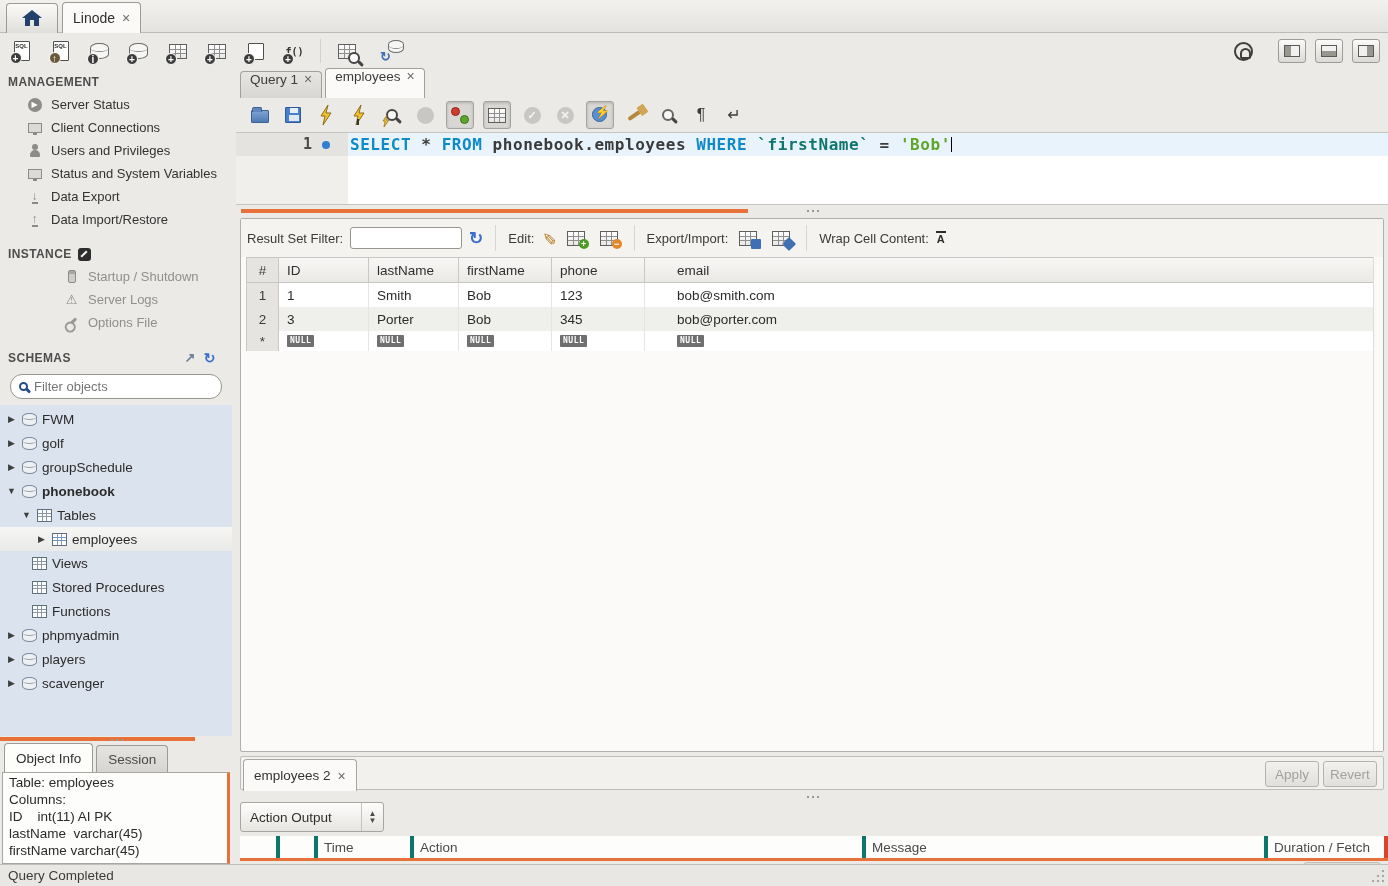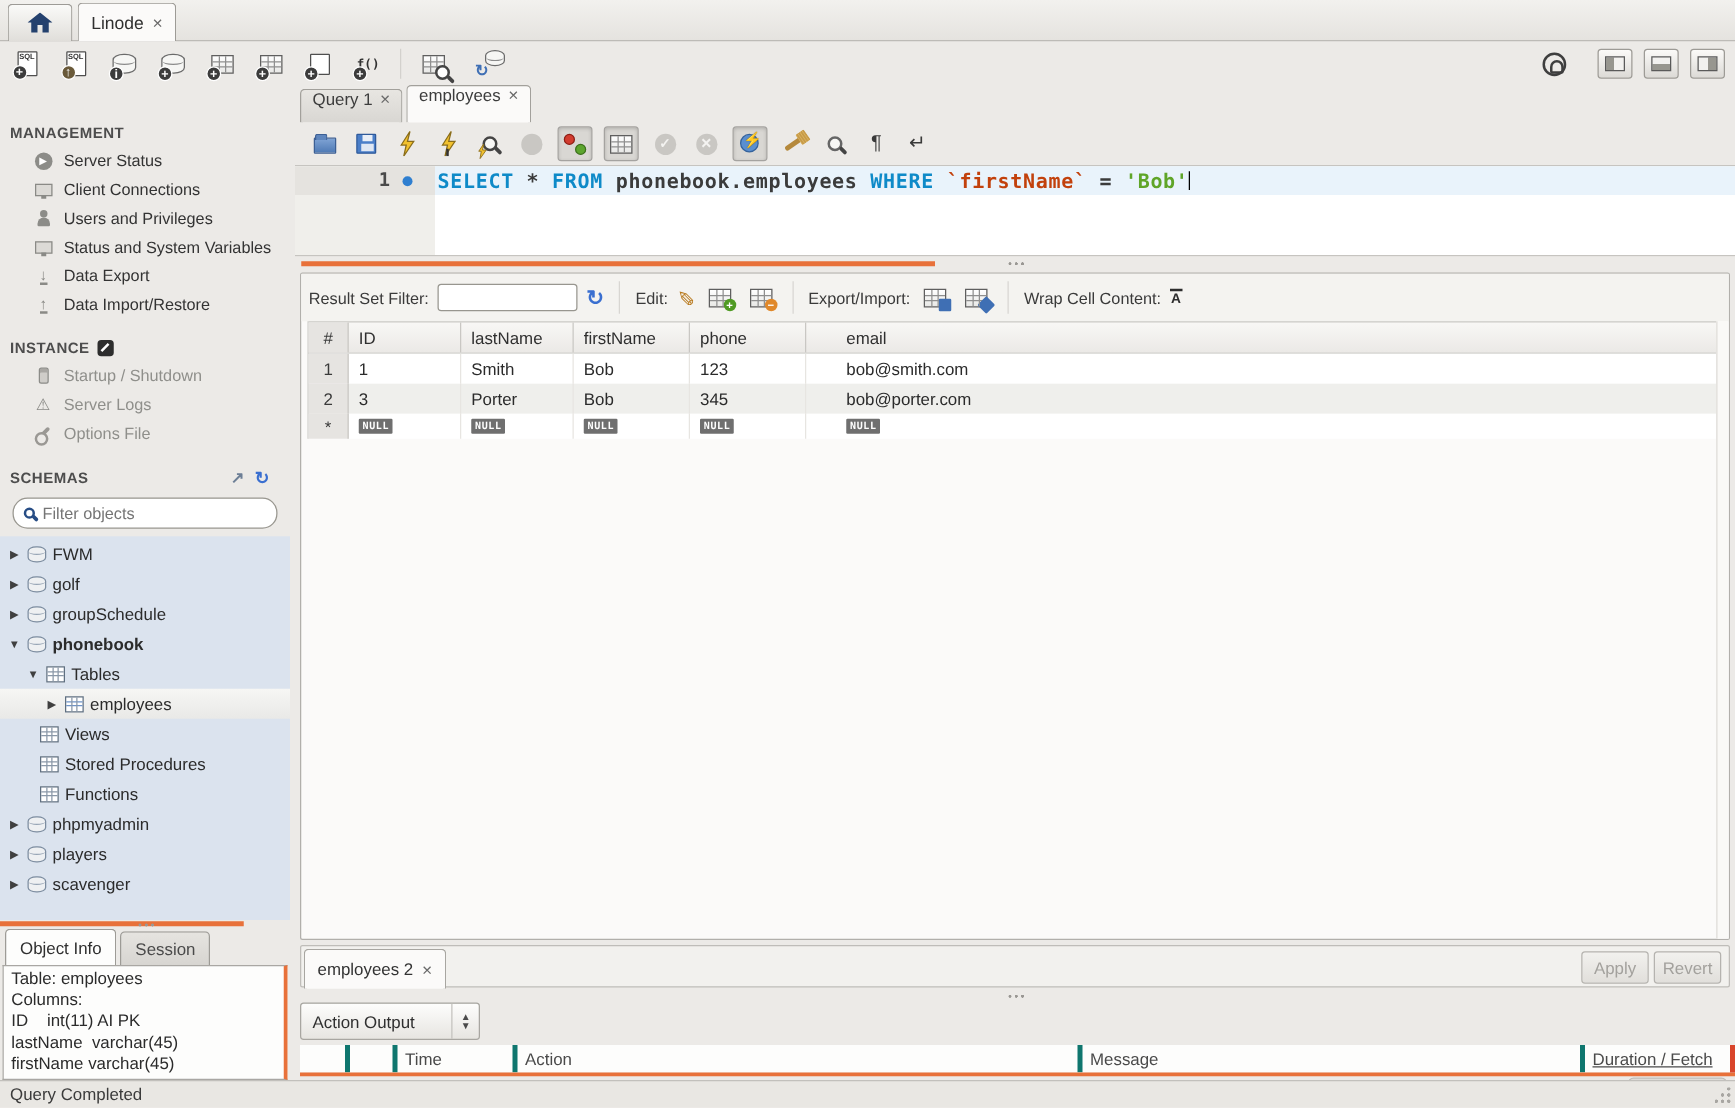--- a/index.html
+++ b/index.html
@@ -40,23 +40,23 @@
   .ring { width:19px; height:19px; border:2px solid #3e3e3e; border-radius:50%; position:relative; margin-right:16px;}
   .ring::after { content:""; position:absolute; left:4px; top:4px; width:7px; height:7px; border:2px solid #3e3e3e; border-radius:50% 50% 2px 2px; }
   .ptoggle { width:28px; height:24px; border:1px solid #9d9b96; border-radius:3px;
     background:linear-gradient(#fbfaf8,#dcdad6); display:flex; align-items:center; justify-content:center; }
   .pbox { width:16px; height:12px; border:1px solid #5a5a5a; background:#f2f1ef; }
   .pbox.left  { background:linear-gradient(90deg,#97968f 0 45%,#f2f1ef 45%); }
   .pbox.bot   { background:linear-gradient(#f2f1ef 0 55%,#97968f 55%); }
   .pbox.right { background:linear-gradient(90deg,#f2f1ef 0 55%,#97968f 55%); }
   
   .side { position:absolute; left:0; top:68px; width:232px; bottom:22px; display:flex; flex-direction:column; }
-  .shead { font-weight:bold; font-size:12px; color:#4d4d4d; letter-spacing:.4px; padding:7px 8px 4px; display:flex; align-items:center; gap:6px;margin-top:24px; }
+  .shead { font-weight:bold; font-size:12px; color:#4d4d4d; letter-spacing:.4px; padding:7px 8px 4px; display:flex; align-items:center; gap:6px; }
   .sitem { height:23px; display:flex; align-items:center; gap:9px; padding-left:27px; color:#333; white-space:nowrap; overflow:hidden; }
-  .sitem.dis { color:#8f8f8b; }
+  .sitem.dis { color:#8f8f8b;margin-left:37px; }
   .micon { width:15px; display:flex; justify-content:center; flex:none; color:#8a8a86; }
   .disc { width:14px; height:14px; border-radius:50%; background:#8c8c88; color:#fff; font-size:8px; line-height:14px; text-align:center; }
   .monitor { width:14px; height:10px; border:1px solid #8a8a86; background:#dcdad6; position:relative; }
   .monitor::after { content:""; position:absolute; left:4px; bottom:-3px; width:4px; height:3px; background:#8a8a86; }
   .person { width:9px; height:13px; position:relative; }
   .person::before { content:""; position:absolute; left:2px; top:0; width:6px; height:6px; border-radius:50%; background:#8c8c88; }
   .person::after { content:""; position:absolute; left:0; top:6px; width:10px; height:7px; border-radius:5px 5px 1px 1px; background:#8c8c88; }
   .updown { font-size:12px; color:#8a8a86; line-height:1; border-bottom:2px solid #8a8a86; padding-bottom:0px; }
   .srvbox { width:8px; height:13px; border:1px solid #8c8c88; border-radius:2px; background:#cfcdc9;
     box-shadow:inset 0 3px 0 #a9a7a3, inset 0 6px 0 #cfcdc9; }
@@ -137,21 +137,21 @@
   .editor { position:absolute; left:0; top:64px; right:0; height:73px; background:#fff;
     border-top:1px solid #c6c4c0; border-bottom:1px solid #c6c4c0; }
   .gutter { position:absolute; left:0; top:0; bottom:0; width:112px; background:#f0efeb; }
   .curgut { position:absolute; left:0; top:0; width:112px; height:23px; background:#e5e3df; }
   .curline { position:absolute; left:112px; right:0; top:0; height:23px; background:#e9f3fb; }
   .lnum { position:absolute; left:0; top:0; width:76px; height:23px; text-align:right;
     font:bold 15px/23px "DejaVu Sans Mono",monospace; color:#4a4a4a; }
   .ldot { position:absolute; left:86px; top:8px; width:8px; height:8px; border-radius:50%; background:#2f7fd0; }
   .sqltext { position:absolute; left:114px; top:0; height:23px; white-space:pre;
     font:bold 16px/23px "DejaVu Sans Mono",monospace; letter-spacing:.55px; color:#3b3b3b; }
-  .kw { color:#0e8ac8; } .idt { color:#c2410c; } .str { color:#5fa528; }
+  .kw { color:#0e8ac8; } .idt { color:#0f766e; } .str { color:#5fa528; }
   .caret { display:inline-block; width:0; height:15px; border-left:1.5px solid #000; vertical-align:-2px; }
   
   .hsplit { position:absolute; left:0; top:137px; right:0; height:13px; }
   .hsplit .obar { position:absolute; left:5px; top:4px; width:507px; height:4px; background:#e8713a; }
   
   .rpanel { position:absolute; left:4px; top:150px; right:4px; height:534px;
     background:#fbfaf9; border:1px solid #b1afab; border-radius:2px; }
   .rtoolbar { height:38px; display:flex; align-items:center; gap:7px; padding-left:6px;
     background:#f4f3f0; color:#3a3a3a; font-size:13px; white-space:nowrap; }
   .rtoolbar input { width:112px; height:22px; border:1px solid #98968f; border-radius:3px; background:#fff;
@@ -188,21 +188,21 @@
   
   .ao-select { position:absolute; left:4px; top:734px; width:144px; height:30px;
     border:1px solid #a8a6a1; border-radius:3px; background:linear-gradient(#fdfdfc,#e7e5e1);
     display:flex; align-items:center; font-size:13.5px; color:#2f2f2f; }
   .ao-select .sel-label { flex:1; padding-left:9px; }
   .ao-spin { width:22px; align-self:stretch; border-left:1px solid #c4c2be; display:flex; flex-direction:column;
     align-items:center; justify-content:center; font-size:8px; color:#4a4a4a; line-height:7px; }
   .ao-head { position:absolute; left:4px; right:0; top:768px; height:22px; background:#fdfdfc; display:flex;
     font-size:13.5px; color:#4a4a4a; overflow:hidden; }
   .aoc { display:flex; align-items:center; padding-left:6px; border-right:4px solid #0f766e; overflow:hidden; white-space:nowrap; }
-  .aoc.i1 { width:40px; } .aoc.i2 { width:38px; } .aoc.t { width:96px; } .aoc.a { width:452px; } .aoc.m { width:402px; } .aoc.d { flex:1; border-right:none;text-decoration:underline; }
+  .aoc.i1 { width:40px; } .aoc.i2 { width:38px; } .aoc.t { width:96px; } .aoc.a { width:452px; } .aoc.m { width:402px; } .aoc.d { flex:1; border-right:none; }
   .ao-underline { position:absolute; left:4px; right:0; top:790px; height:3px; background:#e8713a; }
   .ao-redbar { position:absolute; right:0; top:768px; width:4px; height:22px; background:#d9452b; }
   .hthumb { position:absolute; right:6px; top:794px; width:80px; height:11px; background:#dedcd8;
     border:1px solid #bfbdb9; border-radius:5px; }
 </style>
 </head>
 <body>
 
 <div class="tabbar">
   <div class="home-tab">

